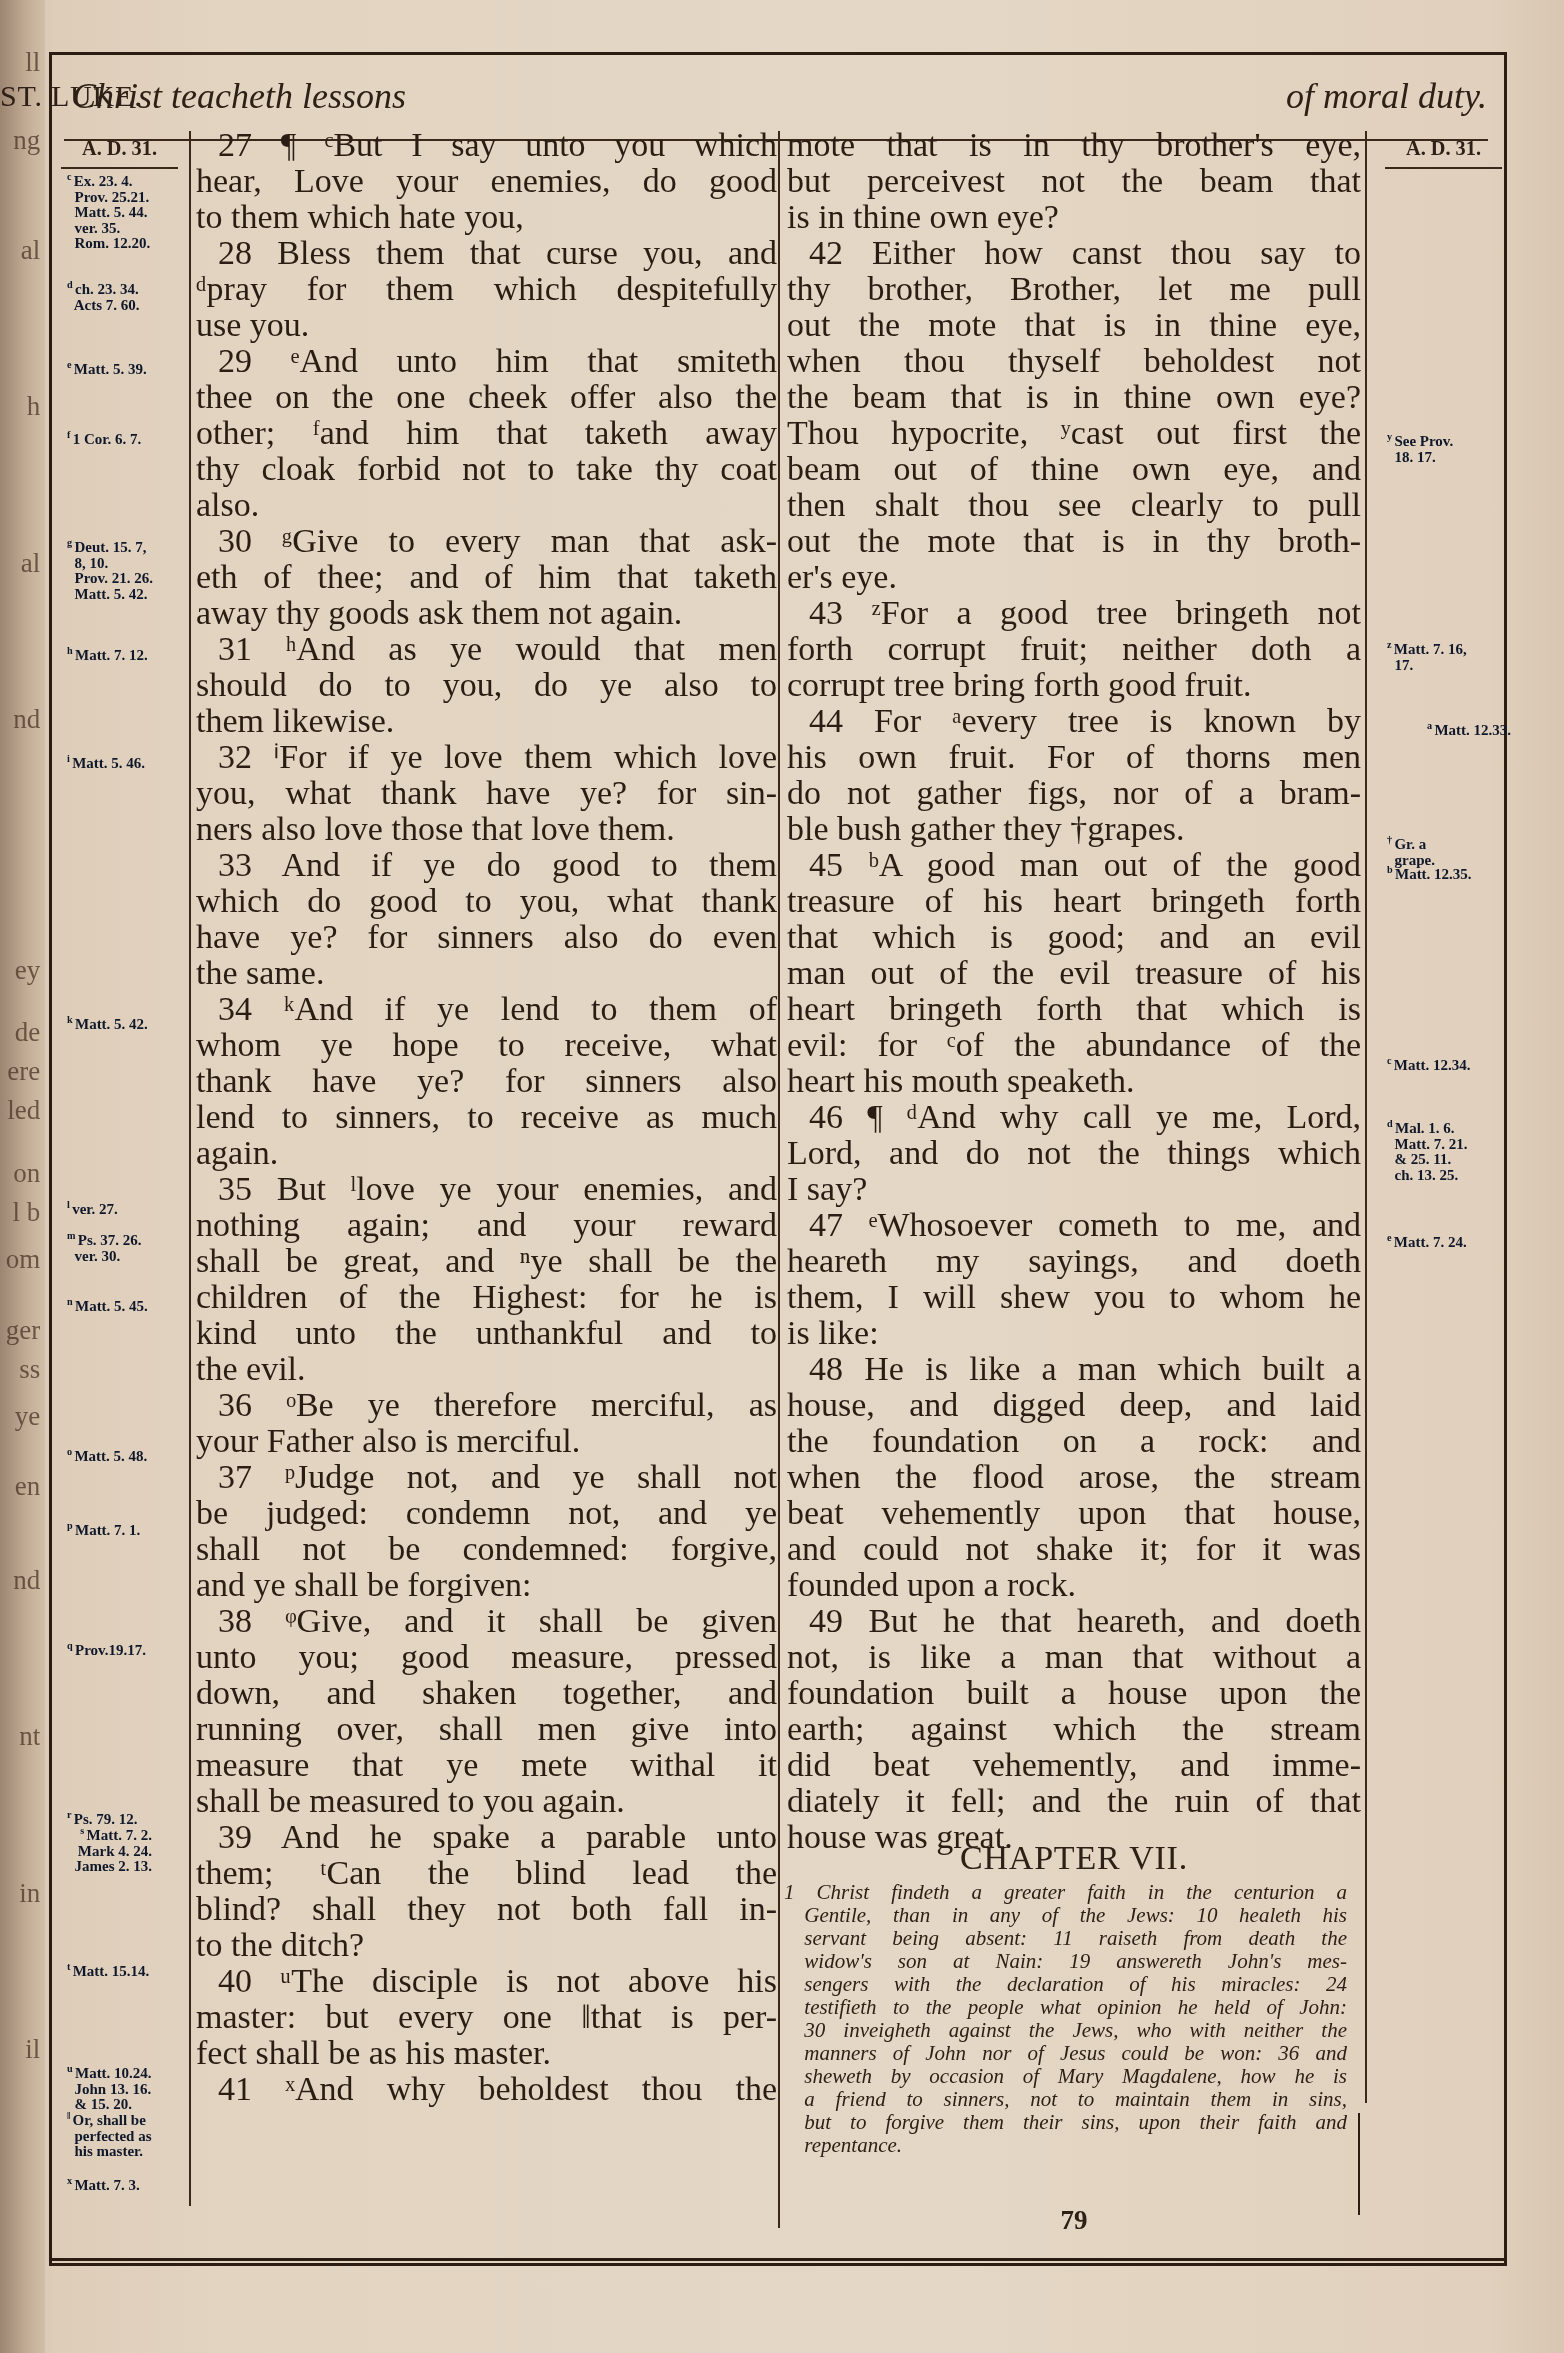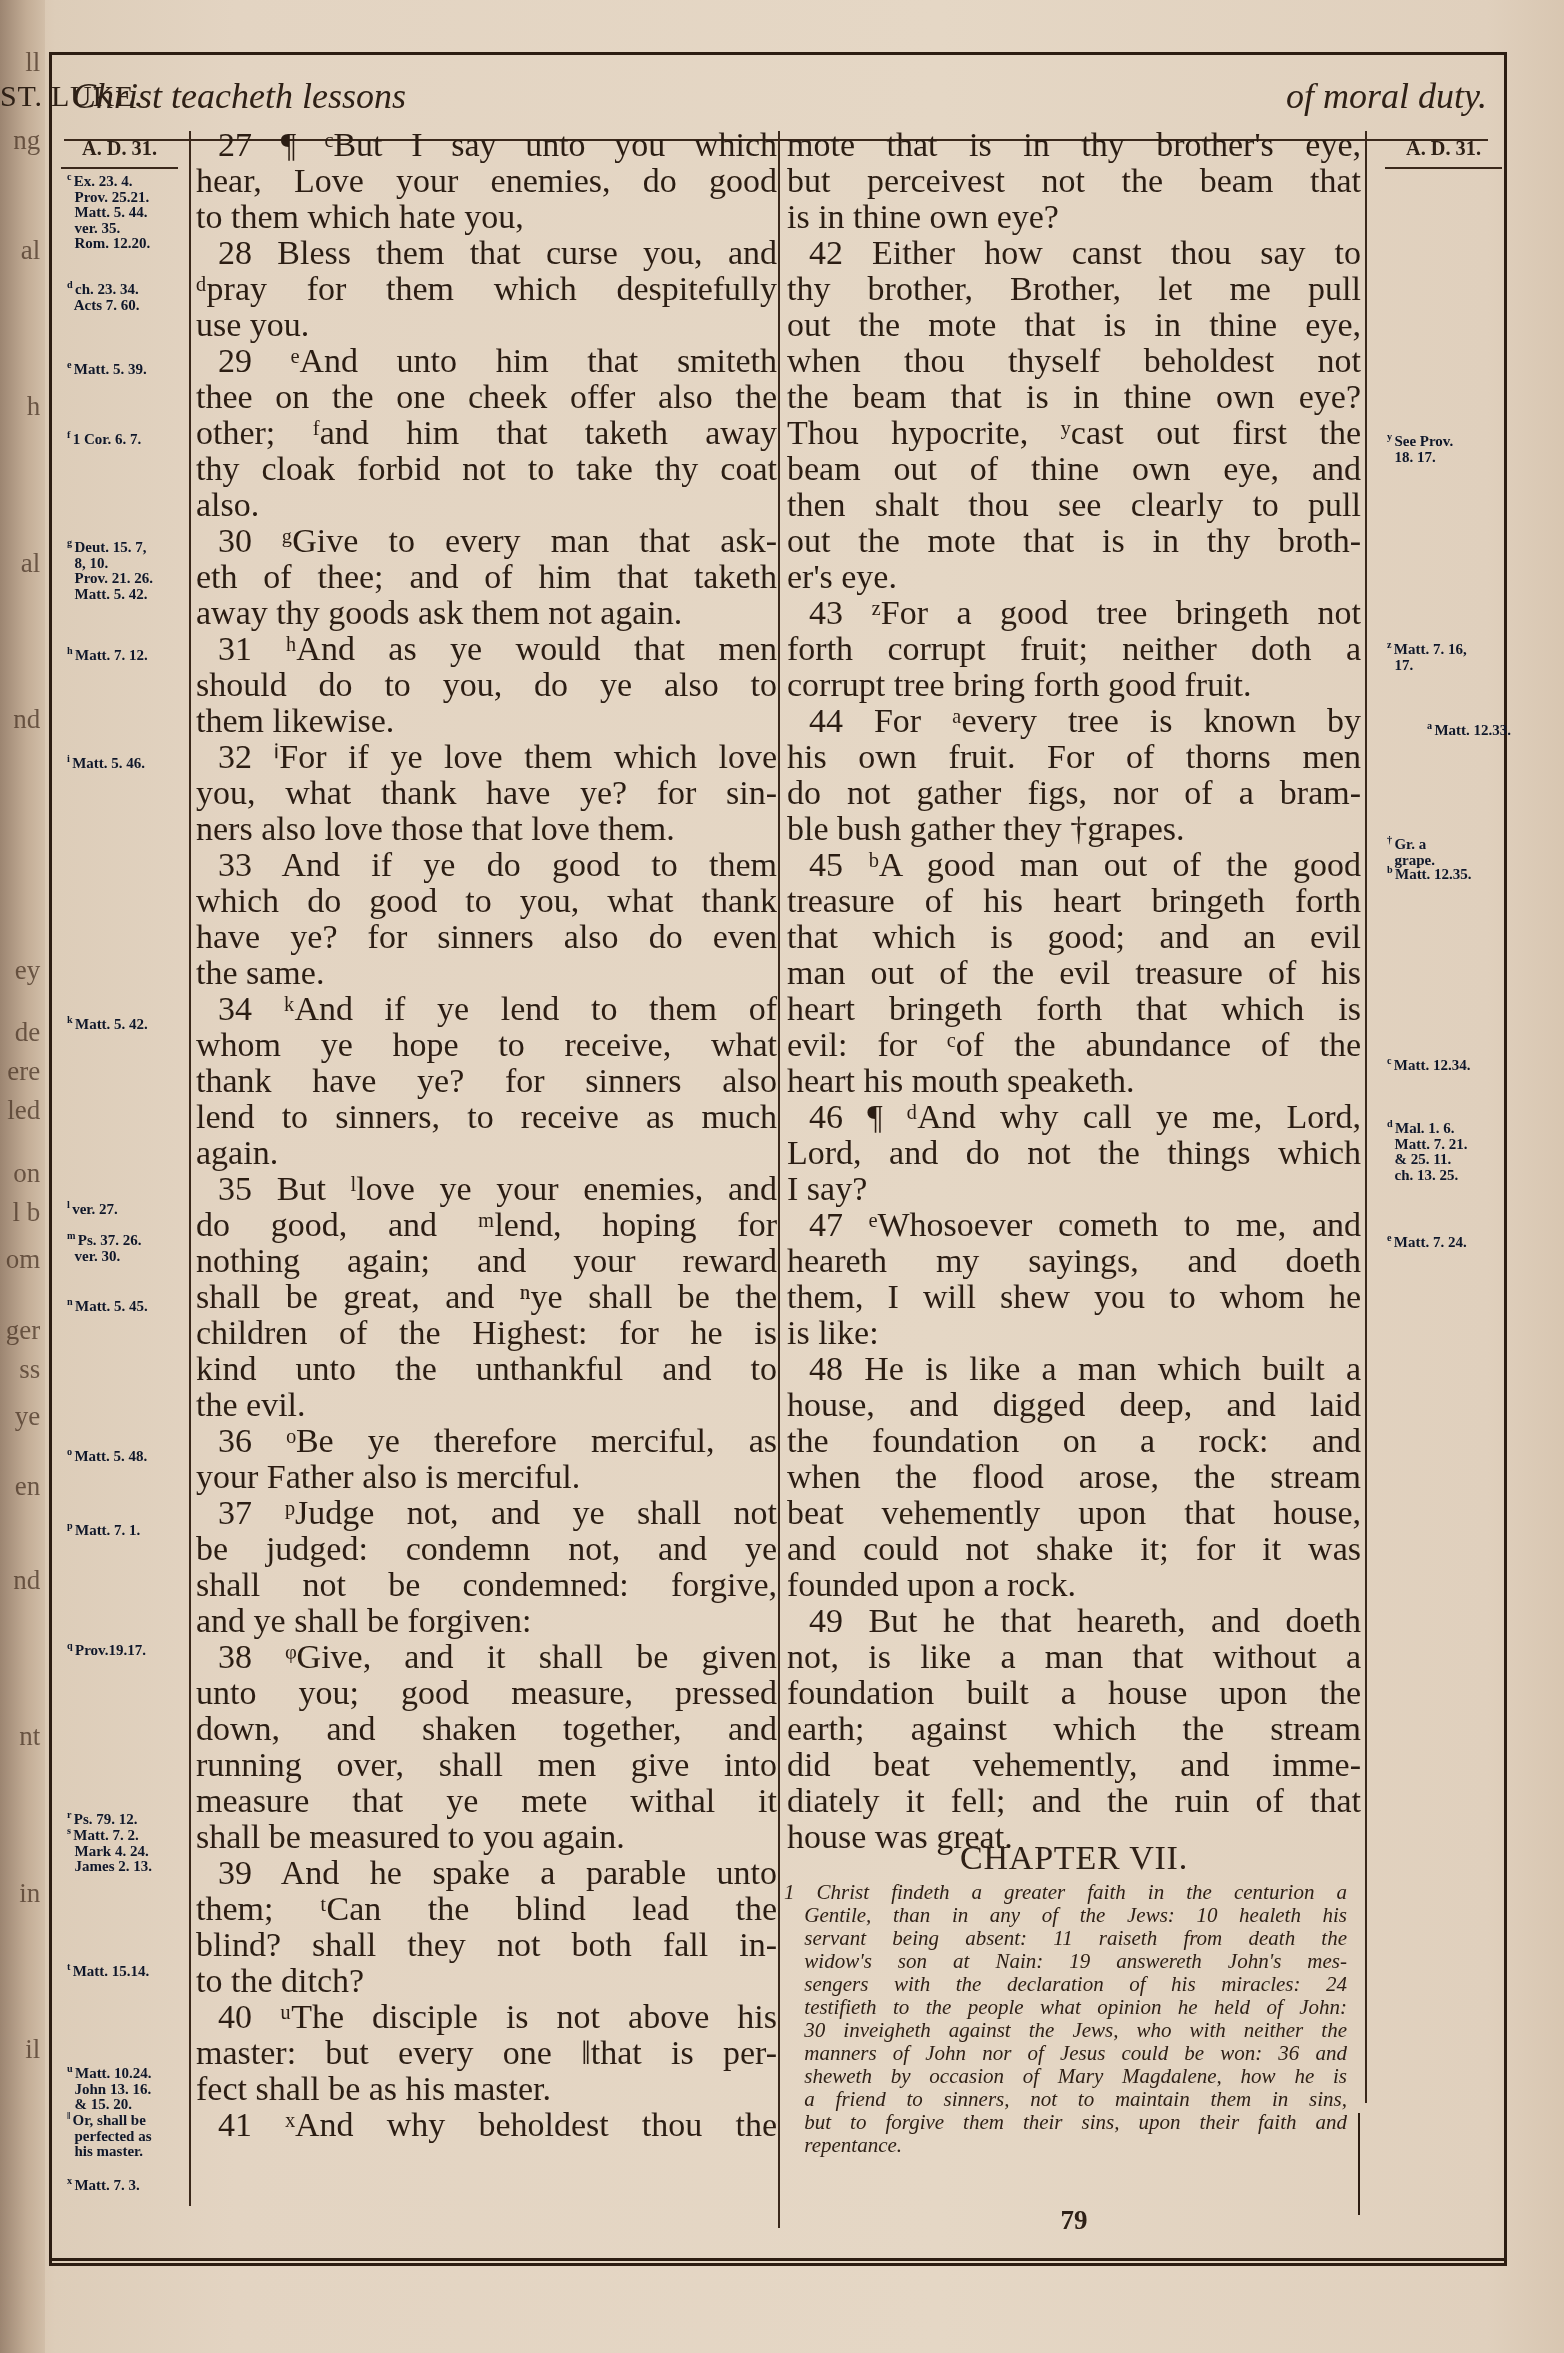--- a/index.html
+++ b/index.html
@@ -137,21 +137,21 @@
     <div class="margin-note" style="left: 67px; top: 756px;"><span class="sup">i</span><span>Matt. 5. 46.</span></div>
     <div class="margin-note" style="left: 67px; top: 1017px;"><span class="sup">k</span><span>Matt. 5. 42.</span></div>
     <div class="margin-note" style="left: 67px; top: 1202px;"><span class="sup">l</span><span>ver. 27.</span></div>
     <div class="margin-note" style="left: 67px; top: 1233px;"><span class="sup">m</span><span>Ps. 37. 26.
   ver. 30.</span></div>
     <div class="margin-note" style="left: 67px; top: 1299px;"><span class="sup">n</span><span>Matt. 5. 45.</span></div>
     <div class="margin-note" style="left: 67px; top: 1449px;"><span class="sup">o</span><span>Matt. 5. 48.</span></div>
     <div class="margin-note" style="left: 67px; top: 1523px;"><span class="sup">p</span><span>Matt. 7. 1.</span></div>
     <div class="margin-note" style="left: 67px; top: 1643px;"><span class="sup">q</span><span>Prov.19.17.</span></div>
     <div class="margin-note" style="left: 67px; top: 1812px;"><span class="sup">r</span><span>Ps. 79. 12.</span></div>
-    <div class="margin-note" style="left: 67px; top: 1828px;"><span class="sup">s</span><span>Matt. 7. 2.
+    <div class="margin-note" style="left: 67px; top: 1828px; text-align: right;"><span class="sup">s</span><span>Matt. 7. 2.
   Mark 4. 24.
   James 2. 13.</span></div>
     <div class="margin-note" style="left: 67px; top: 1964px;"><span class="sup">t</span><span>Matt. 15.14.</span></div>
     <div class="margin-note" style="left: 67px; top: 2066px;"><span class="sup">u</span><span>Matt. 10.24.
   John 13. 16.
   &amp; 15. 20.</span></div>
     <div class="margin-note" style="left: 67px; top: 2113px;"><span class="sup">‖</span><span>Or, shall be
   perfected as
   his master.</span></div>
     <div class="margin-note" style="left: 67px; top: 2178px;"><span class="sup">x</span><span>Matt. 7. 3.</span></div>
@@ -197,21 +197,20 @@
     <span class="line indent">33 And if ye do good to them</span>
     <span class="line">which do good to you, what thank</span>
     <span class="line">have ye? for sinners also do even</span>
     <span class="line last">the same.</span>
     <span class="line indent">34 ᵏAnd if ye lend to them of</span>
     <span class="line">whom ye hope to receive, what</span>
     <span class="line">thank have ye? for sinners also</span>
     <span class="line">lend to sinners, to receive as much</span>
     <span class="line last">again.</span>
     <span class="line indent">35 But ˡlove ye your enemies, and</span>
-    <span class="line">do good, and ᵐlend, hoping for</span>
     <span class="line">nothing again; and your reward</span>
     <span class="line">shall be great, and ⁿye shall be the</span>
     <span class="line">children of the Highest: for he is</span>
     <span class="line">kind unto the unthankful and to</span>
     <span class="line last">the evil.</span>
     <span class="line indent">36 ᵒBe ye therefore merciful, as</span>
     <span class="line last">your Father also is merciful.</span>
     <span class="line indent">37 ᵖJudge not, and ye shall not</span>
     <span class="line">be judged: condemn not, and ye</span>
     <span class="line">shall not be condemned: forgive,</span>

